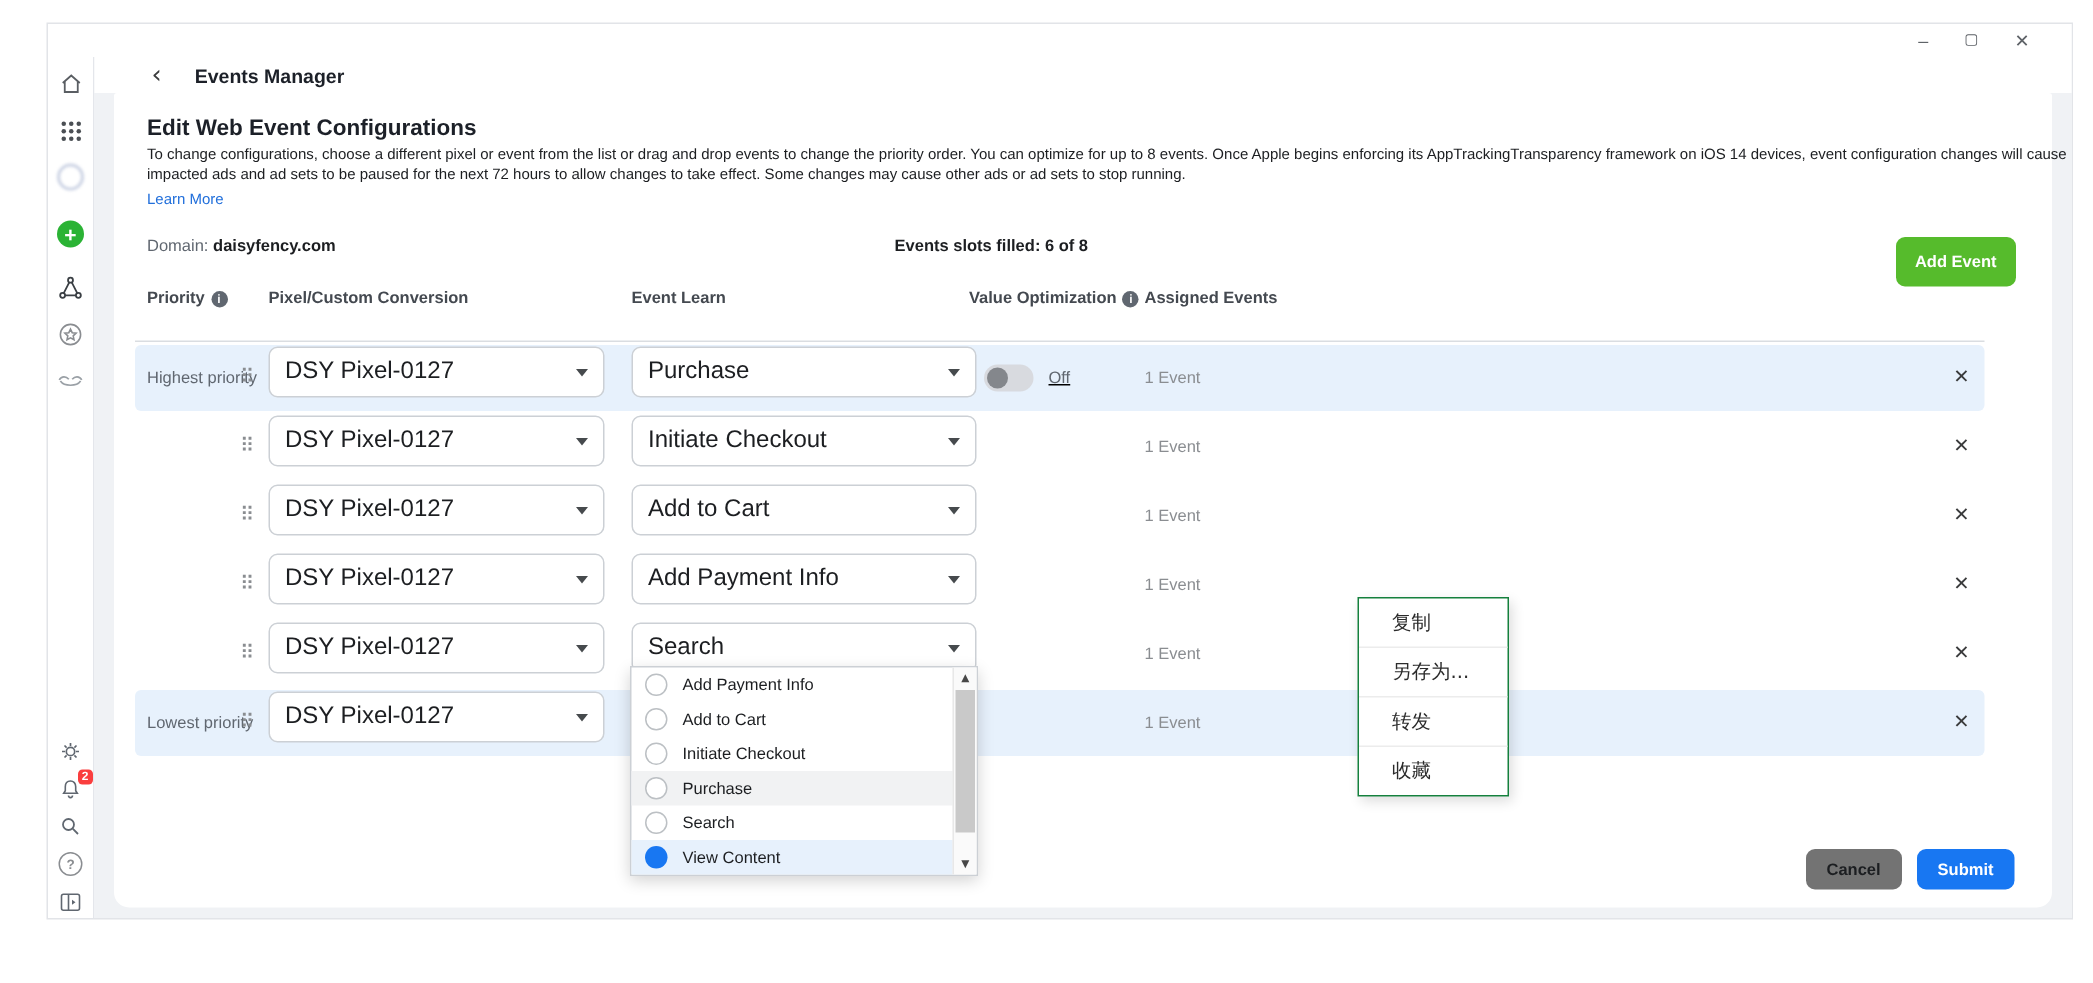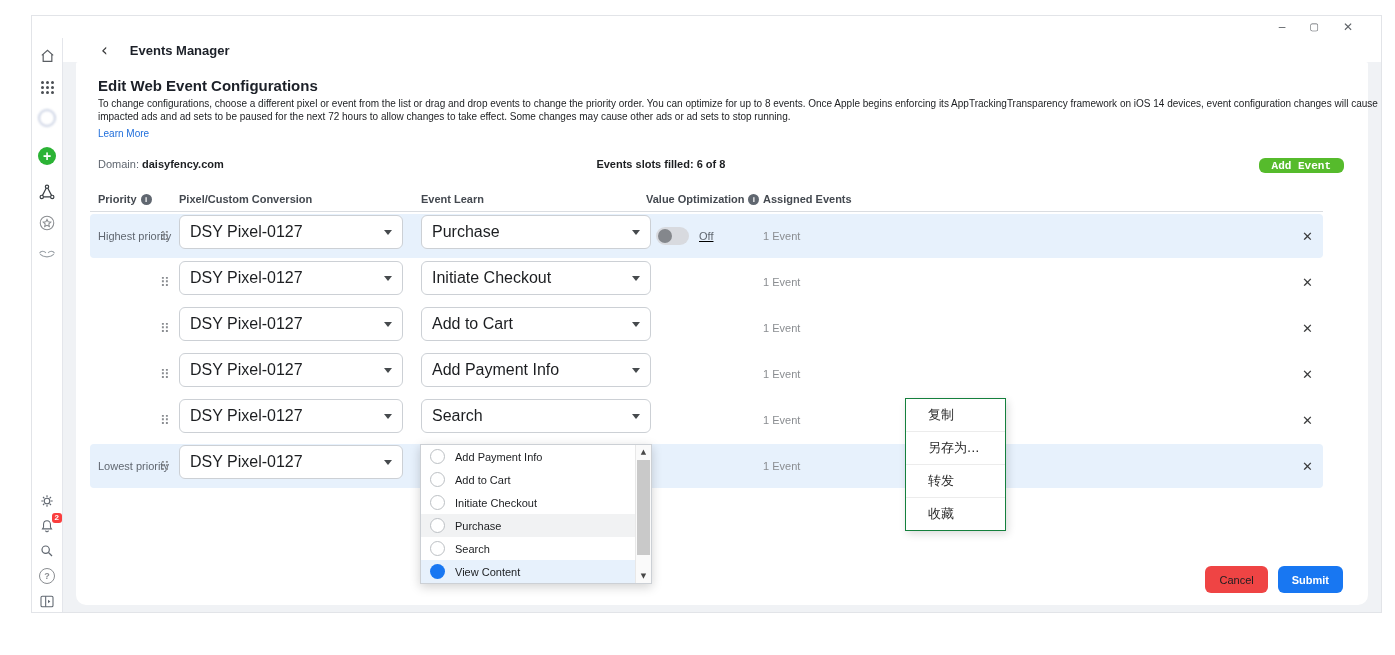--- a/index.html
+++ b/index.html
@@ -40,24 +40,24 @@
   .content{flex:1;background:#f0f2f5;padding:0 13px;box-sizing:border-box;}
   .card{background:#fff;height:543px;border-radius:2px 2px 10px 10px;position:relative;
     padding:16px 24px 0 22px;box-sizing:border-box;}
   .card-title{font-size:15px;font-weight:bold;color:#1c2028;line-height:16px;margin:0;}
   .card-desc{font-size:10px;color:#1c1e21;line-height:13px;margin-top:3px;width:1302px;}
   .learn-more{font-size:10px;color:#216fdb;line-height:13px;margin-top:1px;cursor:pointer;display:inline-block;}
   .domain-row{margin-top:16px;display:flex;align-items:center;height:14px;}
   .domain-left{font-size:11px;color:#606770;width:40%;}
   .domain-left b{color:#1c1e21;}
   .slots{font-size:11px;font-weight:bold;color:#1c1e21;}
-  .add-event{position:absolute;right:24px;top:96px;height:15px;background:#56bb2c;border:none;border-radius:6px;
-    color:#fff;font-weight:bold;font-size:11px;padding:0 13px;cursor:pointer;font-family:Liberation Mono, monospace;}
-  
-  .thead{position:relative;height:13px;margin:22px 21px 0 -8px;padding-bottom:5px;border-bottom:1px solid #dadde1;}
+  .add-event{position:absolute;right:24px;top:96px;height:33px;background:#56bb2c;border:none;border-radius:6px;
+    color:#fff;font-weight:bold;font-size:11px;padding:0 13px;cursor:pointer;font-family:Liberation Sans, sans-serif;}
+  
+  .thead{position:relative;height:13px;margin:22px 21px 0 -8px;padding-bottom:21px;border-bottom:1px solid #dadde1;}
   .th{position:absolute;top:0;font-size:11px;font-weight:bold;color:#444950;display:flex;align-items:center;gap:4px;}
   .info-i{width:11px;height:11px;border-radius:50%;background:#606770;color:#fff;font-size:8px;font-weight:bold;
     display:inline-flex;align-items:center;justify-content:center;font-style:normal;}
   .rows{margin-top:2px;}
   .row{position:relative;height:44px;margin:0 21px 2px -8px;border-radius:4px;background:#fff;}
   .row.highlight{background:#e7f1fc;}
   .prio{position:absolute;left:8px;top:50%;transform:translateY(-50%);font-size:11px;color:#606770;}
   .handle{position:absolute;left:70px;top:50%;transform:translateY(-50%);font-family:"DejaVu Sans",sans-serif;
     font-size:13px;color:#8a8d91;cursor:grab;letter-spacing:-1px;}
   .sel{position:absolute;top:1px;height:34px;background:#fff;border:1px solid #ccd0d5;border-radius:6px;
@@ -71,21 +71,21 @@
   .toggle-wrap{position:absolute;left:566px;top:50%;transform:translateY(-50%);display:flex;align-items:center;gap:10px;text-decoration:underline;}
   .toggle{width:33px;height:18px;border-radius:9px;background:#d8dadf;position:relative;cursor:pointer;}
   .knob{position:absolute;left:2px;top:2px;width:14px;height:14px;border-radius:50%;background:#84878c;}
   .toggle-label{font-size:11px;color:#606770;}
   .assigned{position:absolute;left:673px;top:50%;transform:translateY(-50%);font-size:11px;color:#8a8d91;}
   .row-close{position:absolute;right:10px;top:50%;transform:translateY(-50%);font-size:13px;color:#3a3b3c;cursor:pointer;
     font-family:"DejaVu Sans",sans-serif;}
   
   .footer{position:absolute;right:25px;bottom:12px;display:flex;gap:10px;}
   .btn{height:27px;border:none;border-radius:6px;font-size:11px;font-weight:bold;padding:0 14px;cursor:pointer;font-family:inherit;}
-  .btn-cancel{background:#ef4444;color:#1c1e21;font-weight:normal;}
+  .btn-cancel{background:#737373;color:#1c1e21;font-weight:bold;}
   .btn-submit{background:#1877f2;color:#fff;}
   
   .dropdown-panel{position:absolute;left:420px;top:444px;width:232px;background:#fff;border:1px solid #ccd0d5;
     box-shadow:0 3px 10px rgba(0,0,0,.18);z-index:50;box-sizing:border-box;padding-right:15px;}
   .opt{height:23px;display:flex;align-items:center;gap:10px;padding-left:9px;cursor:pointer;}
   .opt-label{font-size:11px;color:#1c1e21;}
   .opt.hovered{background:#f1f2f3;}
   .opt.selected{background:#e7f1fc;}
   .radio{width:15px;height:15px;border-radius:50%;border:1.5px solid #bcc0c4;background:#fff;box-sizing:border-box;flex:0 0 auto;}
   .radio.checked{border:none;background:#1877f2;}

